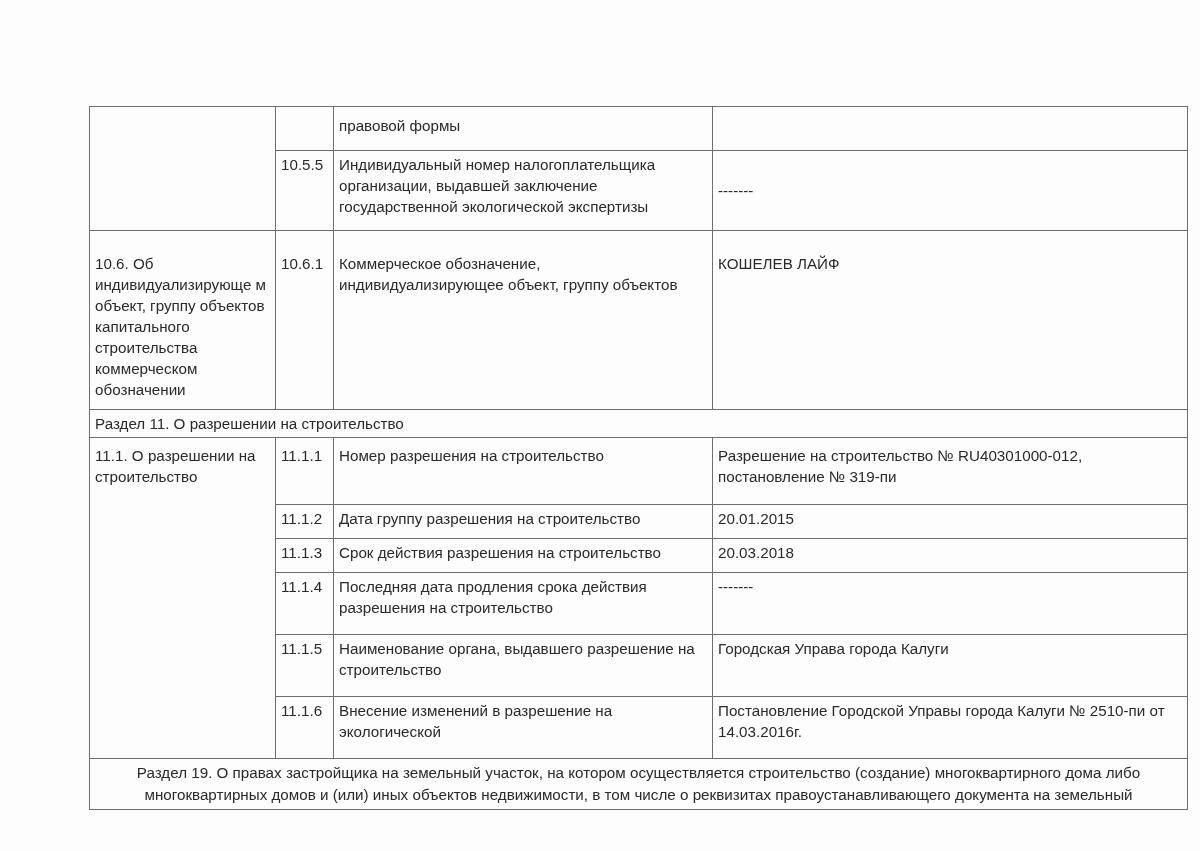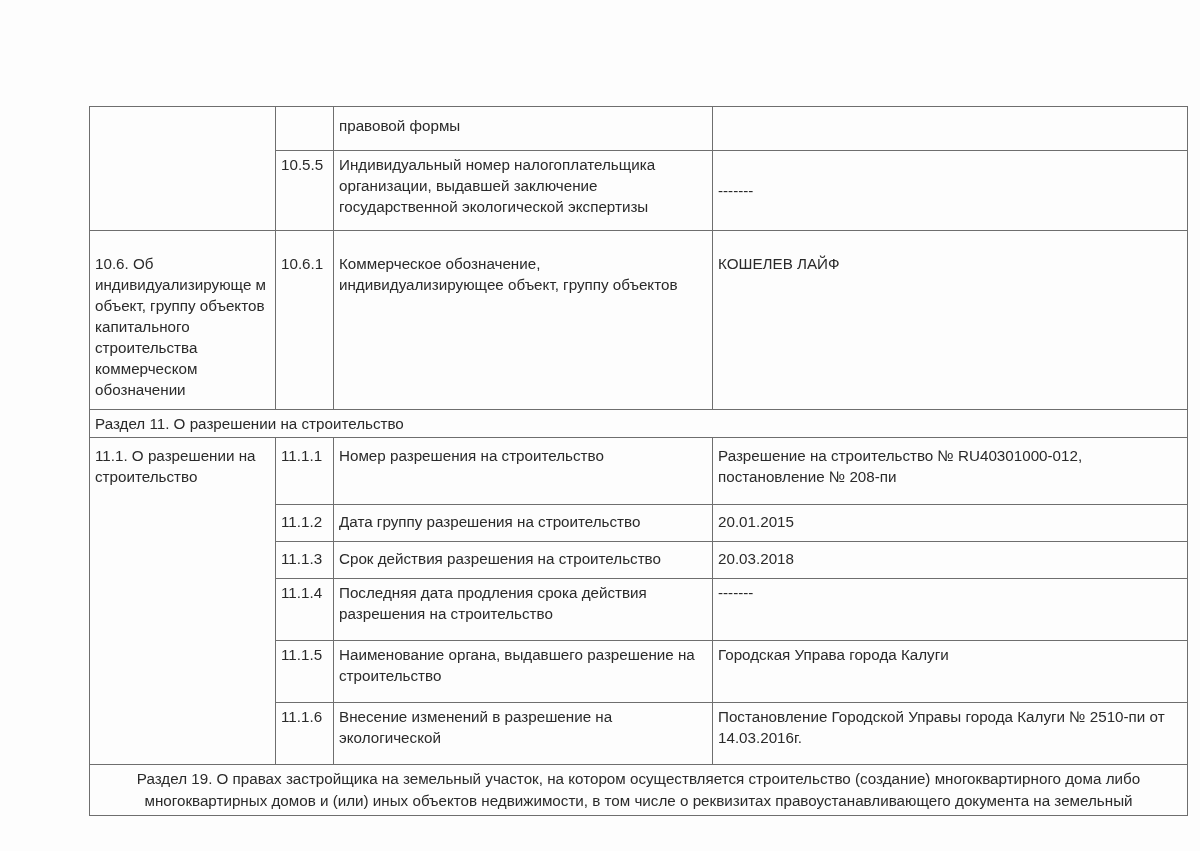--- a/index.html
+++ b/index.html
@@ -32,21 +32,21 @@
   col.c3 { width: 379px; }
   col.c4 { width: 475px; }
   td.num { padding-left: 4px; padding-right: 2px; }
   td.sec { text-align: left; padding-top: 8px; padding-bottom: 6px; }
   td.sec12 { text-align: center; padding-top: 4px; padding-bottom: 6px; line-height: 22px; }
   .vmid { vertical-align: middle !important; }
   tr.r-top td { height: 32px; padding-top: 8px; }
   tr.r-1055 td { height: 73px; }
   tr.r-1061 td { height: 153px; padding-top: 22px; }
   tr.r-1111 td { height: 56px; padding-top: 7px; }
-  tr.r-short td { height: 27px; padding-top: 6px; }
+  tr.r-short td { height: 27px; }
   tr.r-two td { height: 55px; }
 </style>
 </head>
 <body>
 
 <div class="page">
   <table class="doc">
     <colgroup>
       <col class="c1">
         <col class="c2">
@@ -76,21 +76,21 @@
       </tr>
 
       <tr>
         <td class="sec" colspan="4">Раздел 11. О разрешении на строительство</td>
       </tr>
 
       <tr class="r-1111">
         <td rowspan="6">11.1. О разрешении на строительство</td>
         <td class="num">11.1.1</td>
         <td>Номер разрешения на строительство</td>
-        <td>Разрешение на строительство № RU40301000-012, постановление № 208-пи</td>
+        <td>Разрешение на строительство № RU40301000-012, постановление № 319-пи</td>
       </tr>
 
       <tr class="r-short">
         <td class="num">11.1.2</td>
         <td>Дата группу разрешения на строительство</td>
         <td>20.01.2015</td>
       </tr>
 
       <tr class="r-short">
         <td class="num">11.1.3</td>

